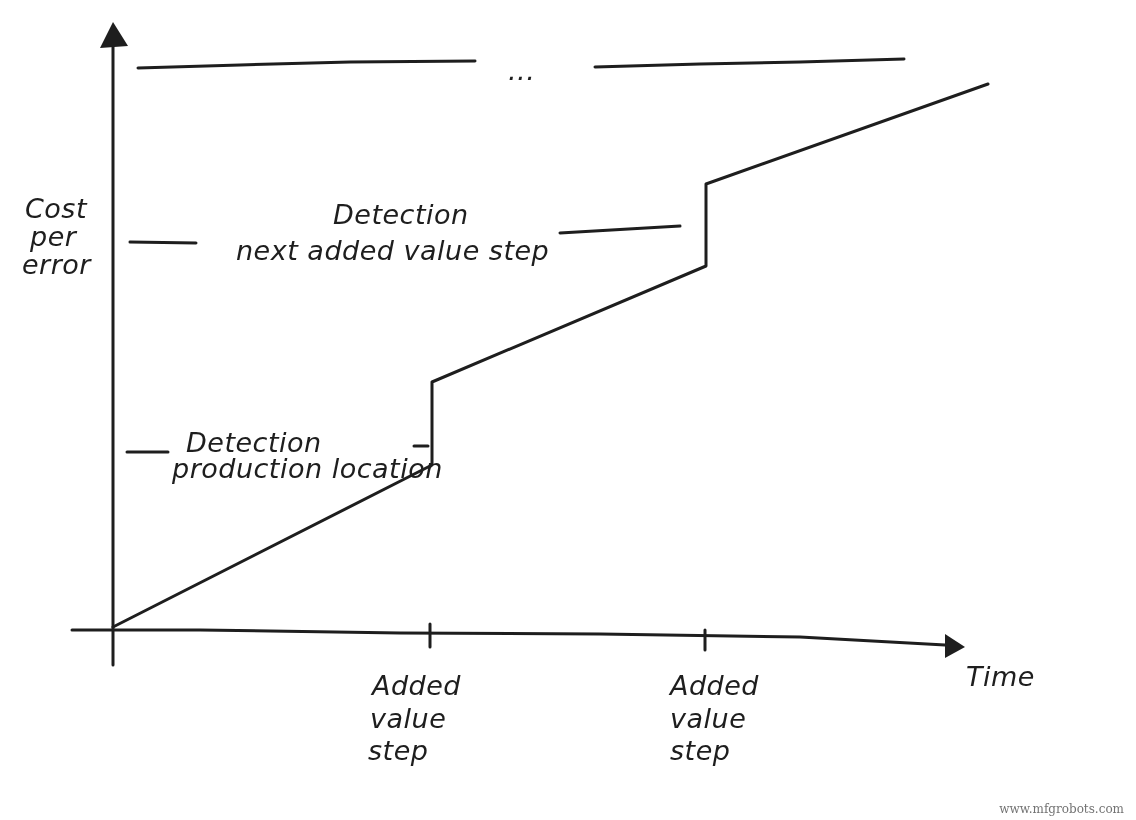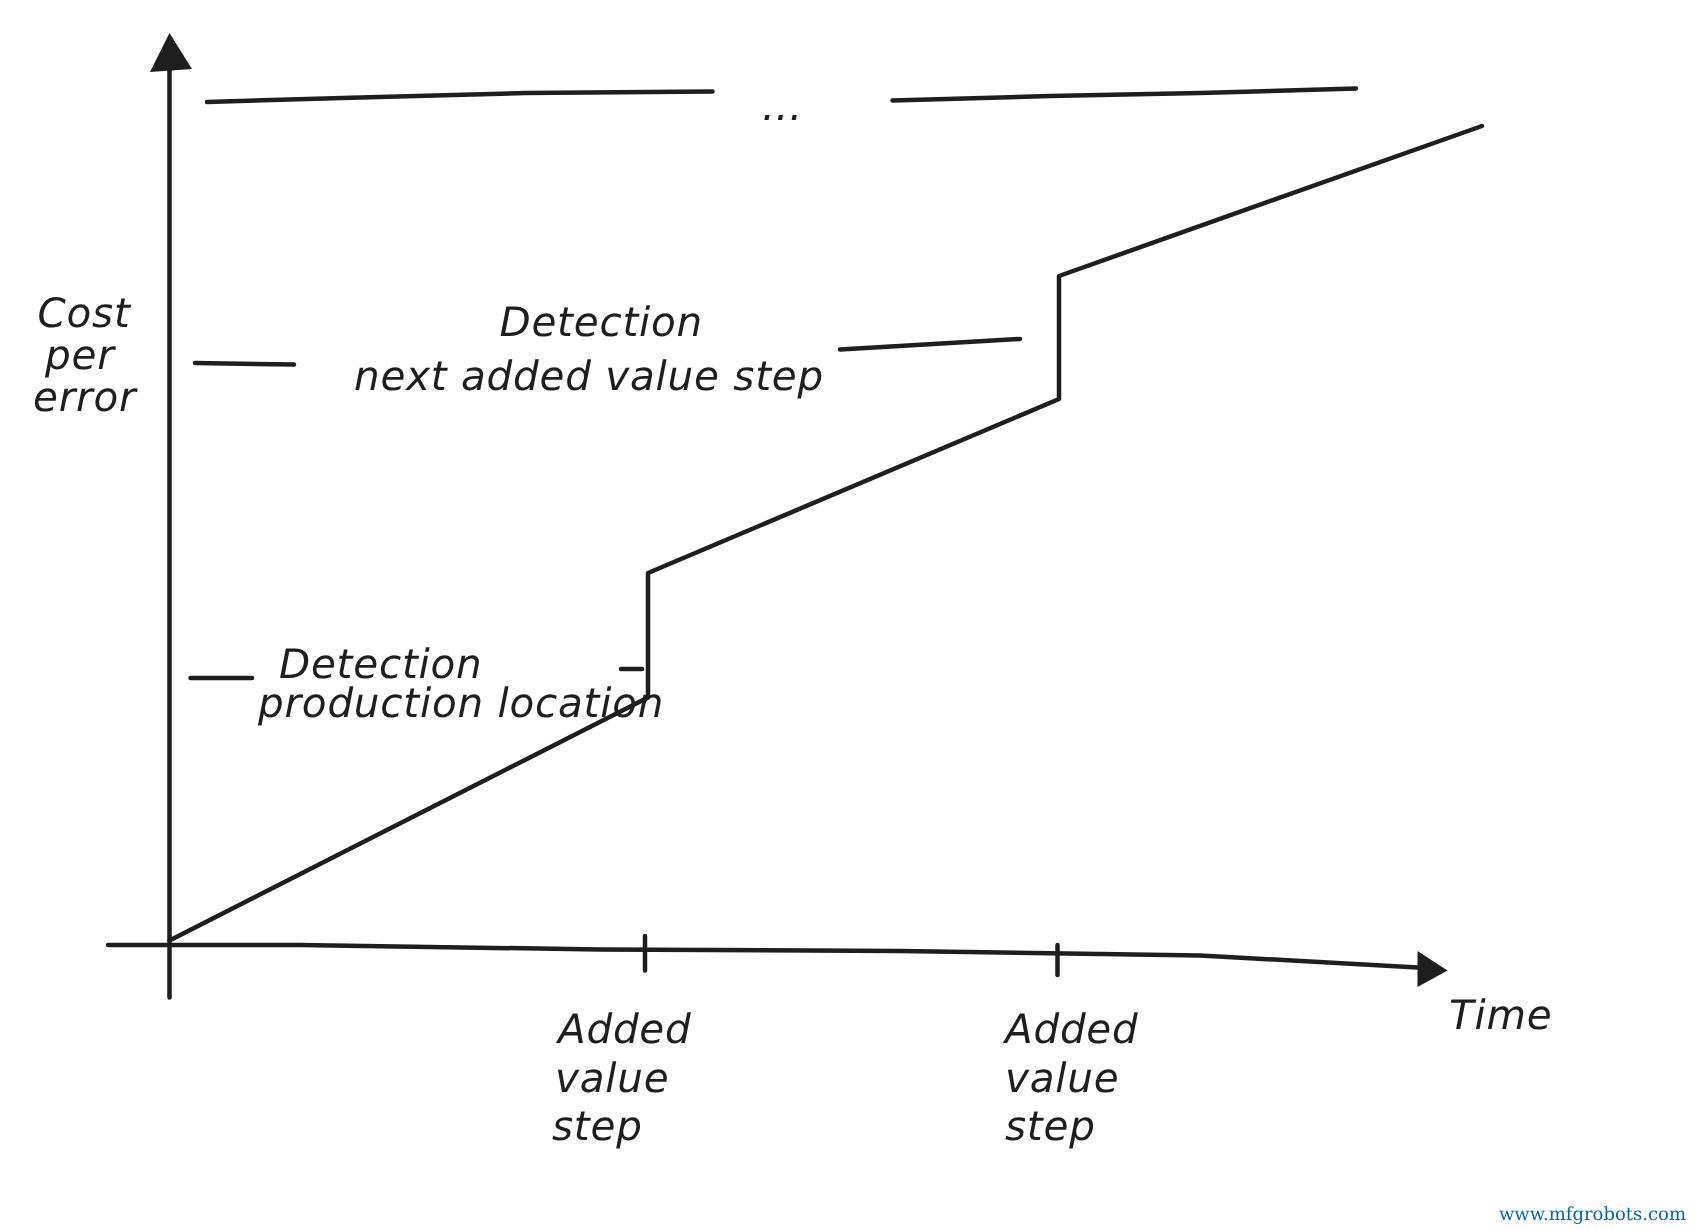--- a/index.html
+++ b/index.html
@@ -1,20 +1,20 @@
 <!DOCTYPE html>
 <html><head>
 <meta charset="utf-8">
 <style>
   html, body { margin: 0; padding: 0; background: #ffffff; }
   body { width: 1136px; height: 820px; position: relative; overflow: hidden; }
   svg { position: absolute; left: 0; top: 0; }
   .stroke { stroke: #1e1e1e; stroke-width: 3; fill: none; stroke-linecap: round; stroke-linejoin: round; }
   .hand { font-family: "DejaVu Sans", sans-serif; font-style: italic; font-size: 27px; fill: #1e1e1e; letter-spacing: 0.5px; }
-  .watermark { position: absolute; right: 12px; bottom: 4px; font-family: "DejaVu Serif", serif; font-size: 12px; color: #0369a1; }
+  .watermark { position: absolute; right: 12px; bottom: 4px; font-family: "DejaVu Serif", serif; font-size: 12px; color: #737373; }
 </style>
 </head>
 <body>
 
 <svg width="1136" height="820" viewBox="0 0 1136 820">
 
   <line class="stroke" x1="113" y1="665" x2="113" y2="40"></line>
   <polygon points="100,48 113,22 128,46" fill="#1e1e1e"></polygon>
 
   <polyline class="stroke" points="72,630 200,630 400,633 600,634 800,637 945,645"></polyline>

